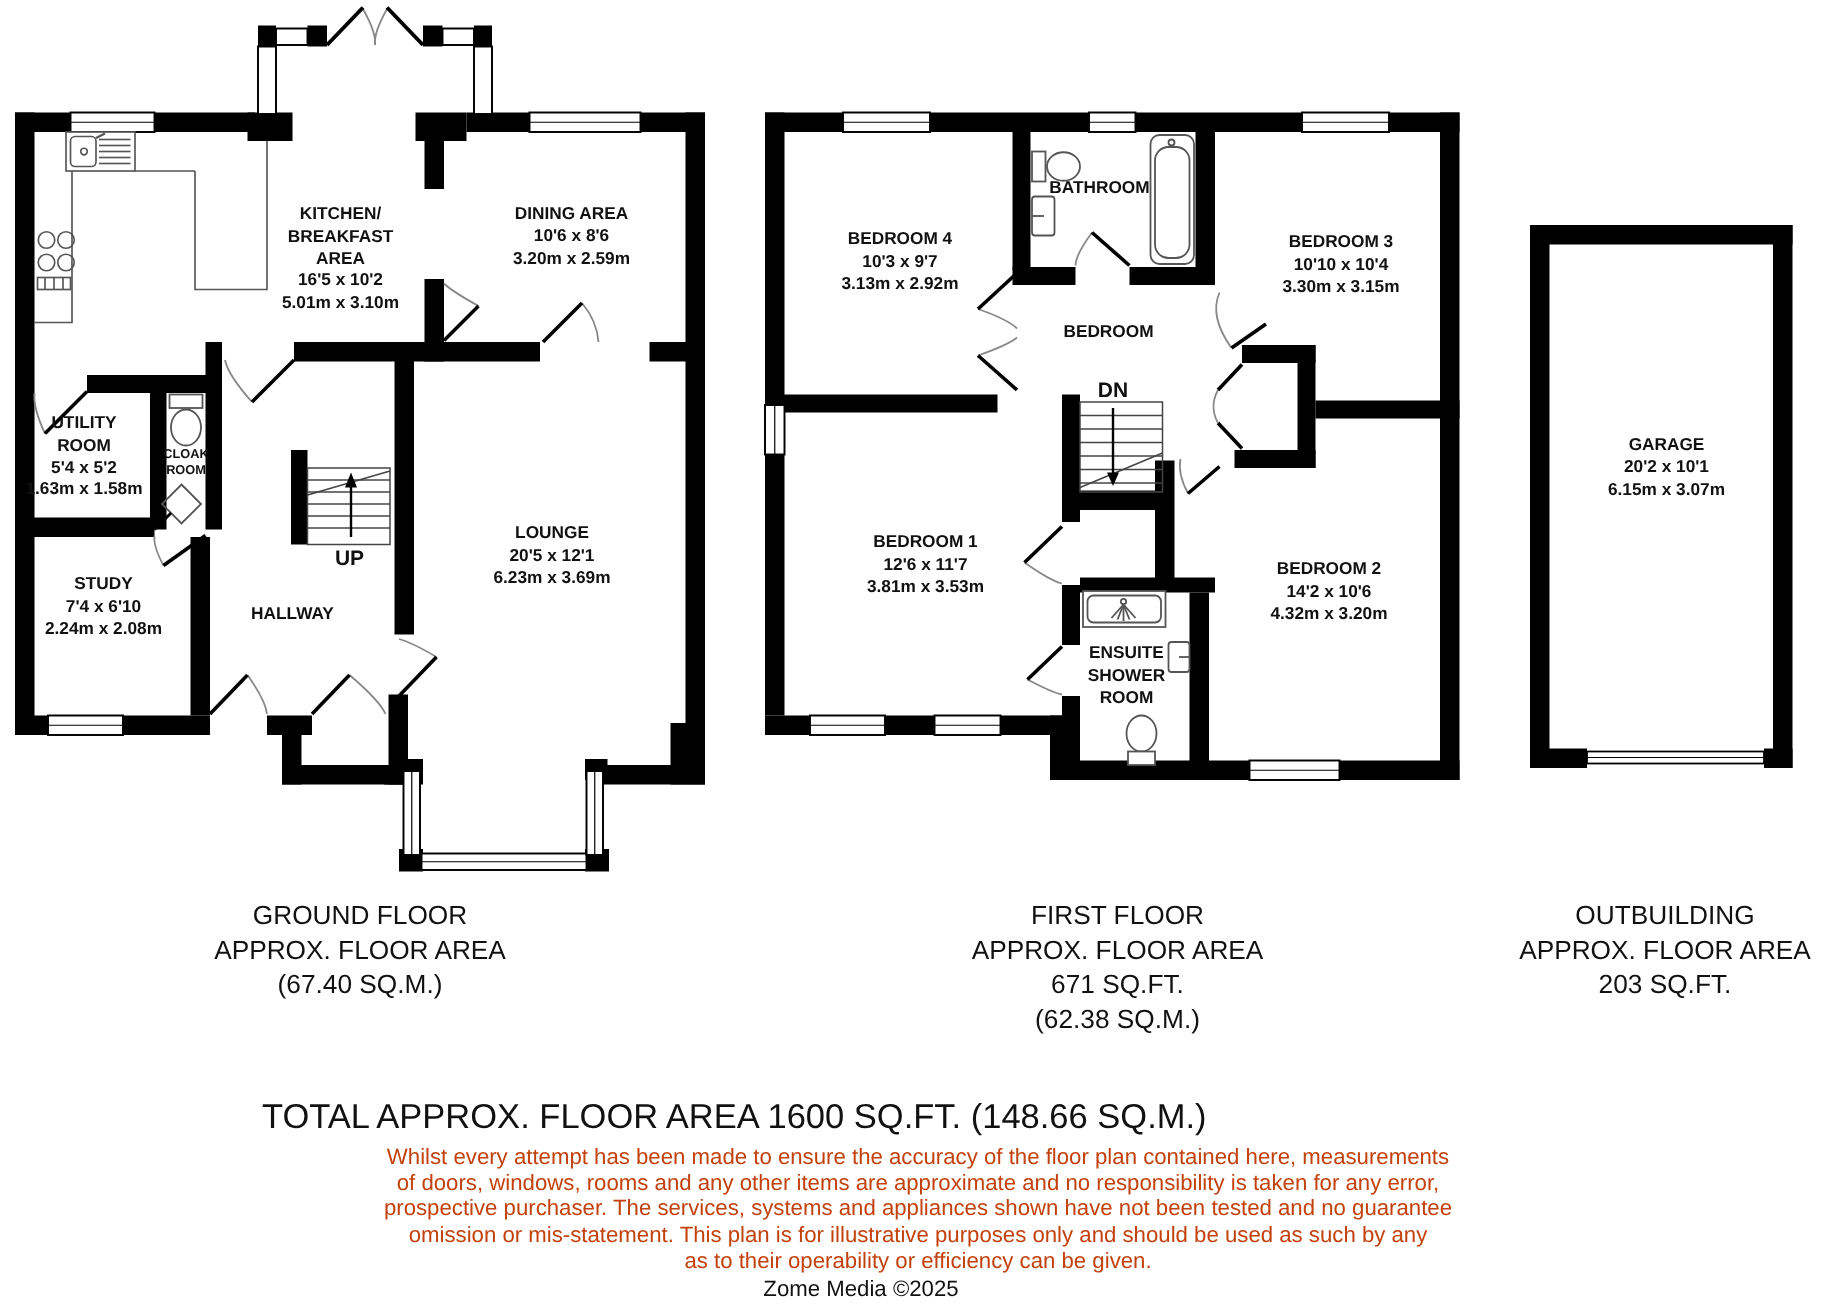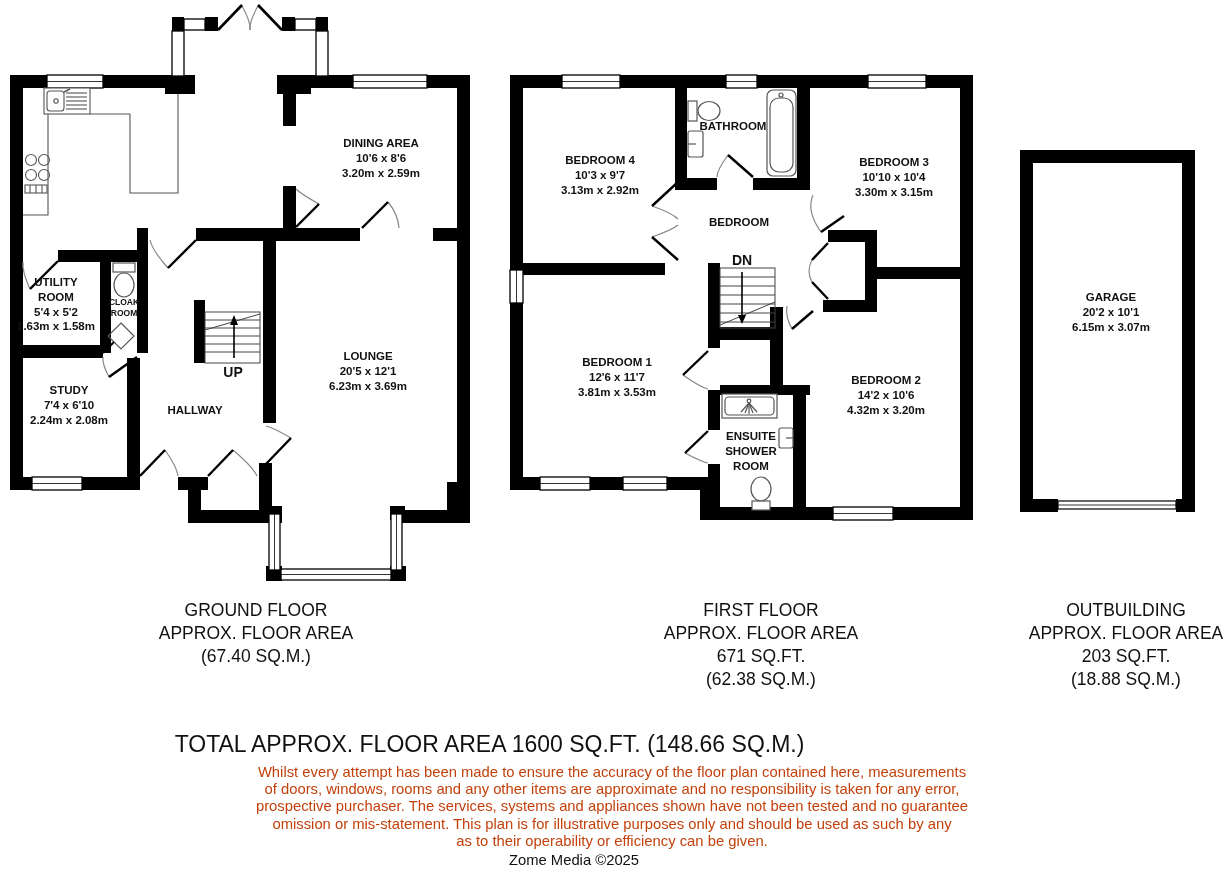--- a/index.html
+++ b/index.html
@@ -4,21 +4,21 @@
 <style>
   html,body{margin:0;padding:0;background:#fff;}
   #stage{position:relative;width:1224px;height:872px;background:#ffffff;overflow:hidden;
          font-family:"Liberation Sans","DejaVu Sans",sans-serif;color:#111;}
   #plan-svg{position:absolute;left:0;top:0;}
   .rl{position:absolute;transform:translate(-50%,-50%);text-align:center;font-weight:bold;
       font-size:11.5px;line-height:14.8px;white-space:nowrap;color:#111;}
   .rl.small{font-size:8.5px;line-height:11px;}
   .rl.big{font-size:14px;line-height:15px;}
   .fl{position:absolute;transform:translateX(-50%);text-align:center;font-size:17.5px;
-      line-height:23px;color:#111;white-space:nowrap;margin-left:16px;}
+      line-height:23px;color:#111;white-space:nowrap;}
   .total{position:absolute;left:0;width:979px;text-align:center;font-size:23px;color:#111;}
   .disc{position:absolute;left:0;width:1224px;text-align:center;font-size:14.8px;line-height:17.2px;color:#c2410c;}
   .credit{position:absolute;left:0;width:1148px;text-align:center;font-size:14.8px;color:#111;}
 </style>
 </head>
 <body>
 
 <div id="stage">
 
 <svg id="plan-svg" width="1224" height="872" viewBox="0 0 1224 872">
@@ -303,20 +303,27 @@
       <rect x="1020" y="499" width="38" height="13"></rect>
       <rect x="1176" y="499" width="19" height="13"></rect>
     </g>
     <g>
       <rect x="1058" y="501" width="118" height="8" fill="#fff" stroke="#000" stroke-width="1.2"></rect>
       <line x1="1058" y1="505" x2="1176" y2="505" stroke="#000" stroke-width="0.8"></line>
     </g>
   </g>
 </svg>
 
+<div class="rl" style="left:227px;top:173px;">
+      <div>KITCHEN/</div>
+      <div>BREAKFAST</div>
+      <div>AREA</div>
+      <div>16'5 x 10'2</div>
+      <div>5.01m x 3.10m</div>
+    </div>
 <div class="rl" style="left:381px;top:158px;">
       <div>DINING AREA</div>
       <div>10'6 x 8'6</div>
       <div>3.20m x 2.59m</div>
     </div>
 <div class="rl" style="left:56px;top:305px;">
       <div>UTILITY</div>
       <div>ROOM</div>
       <div>5'4 x 5'2</div>
       <div>1.63m x 1.58m</div>
@@ -391,21 +398,20 @@
 <div class="fl" style="left:745px;top:599px;">
       <div>FIRST FLOOR</div>
       <div>APPROX. FLOOR AREA</div>
       <div>671 SQ.FT.</div>
       <div>(62.38 SQ.M.)</div>
     </div>
 <div class="fl" style="left:1110px;top:599px;">
       <div>OUTBUILDING</div>
       <div>APPROX. FLOOR AREA</div>
       <div>203 SQ.FT.</div>
-      <div>(18.88 SQ.M.)</div>
     </div>
 
 <div class="total" style="top:731px;">TOTAL APPROX. FLOOR AREA 1600 SQ.FT. (148.66 SQ.M.)</div>
 <div class="disc" style="top:764px;">
       <div>Whilst every attempt has been made to ensure the accuracy of the floor plan contained here, measurements</div>
       <div>of doors, windows, rooms and any other items are approximate and no responsibility is taken for any error,</div>
       <div>prospective purchaser. The services, systems and appliances shown have not been tested and no guarantee</div>
       <div>omission or mis-statement. This plan is for illustrative purposes only and should be used as such by any</div>
       <div>as to their operability or efficiency can be given.</div>
     </div>

